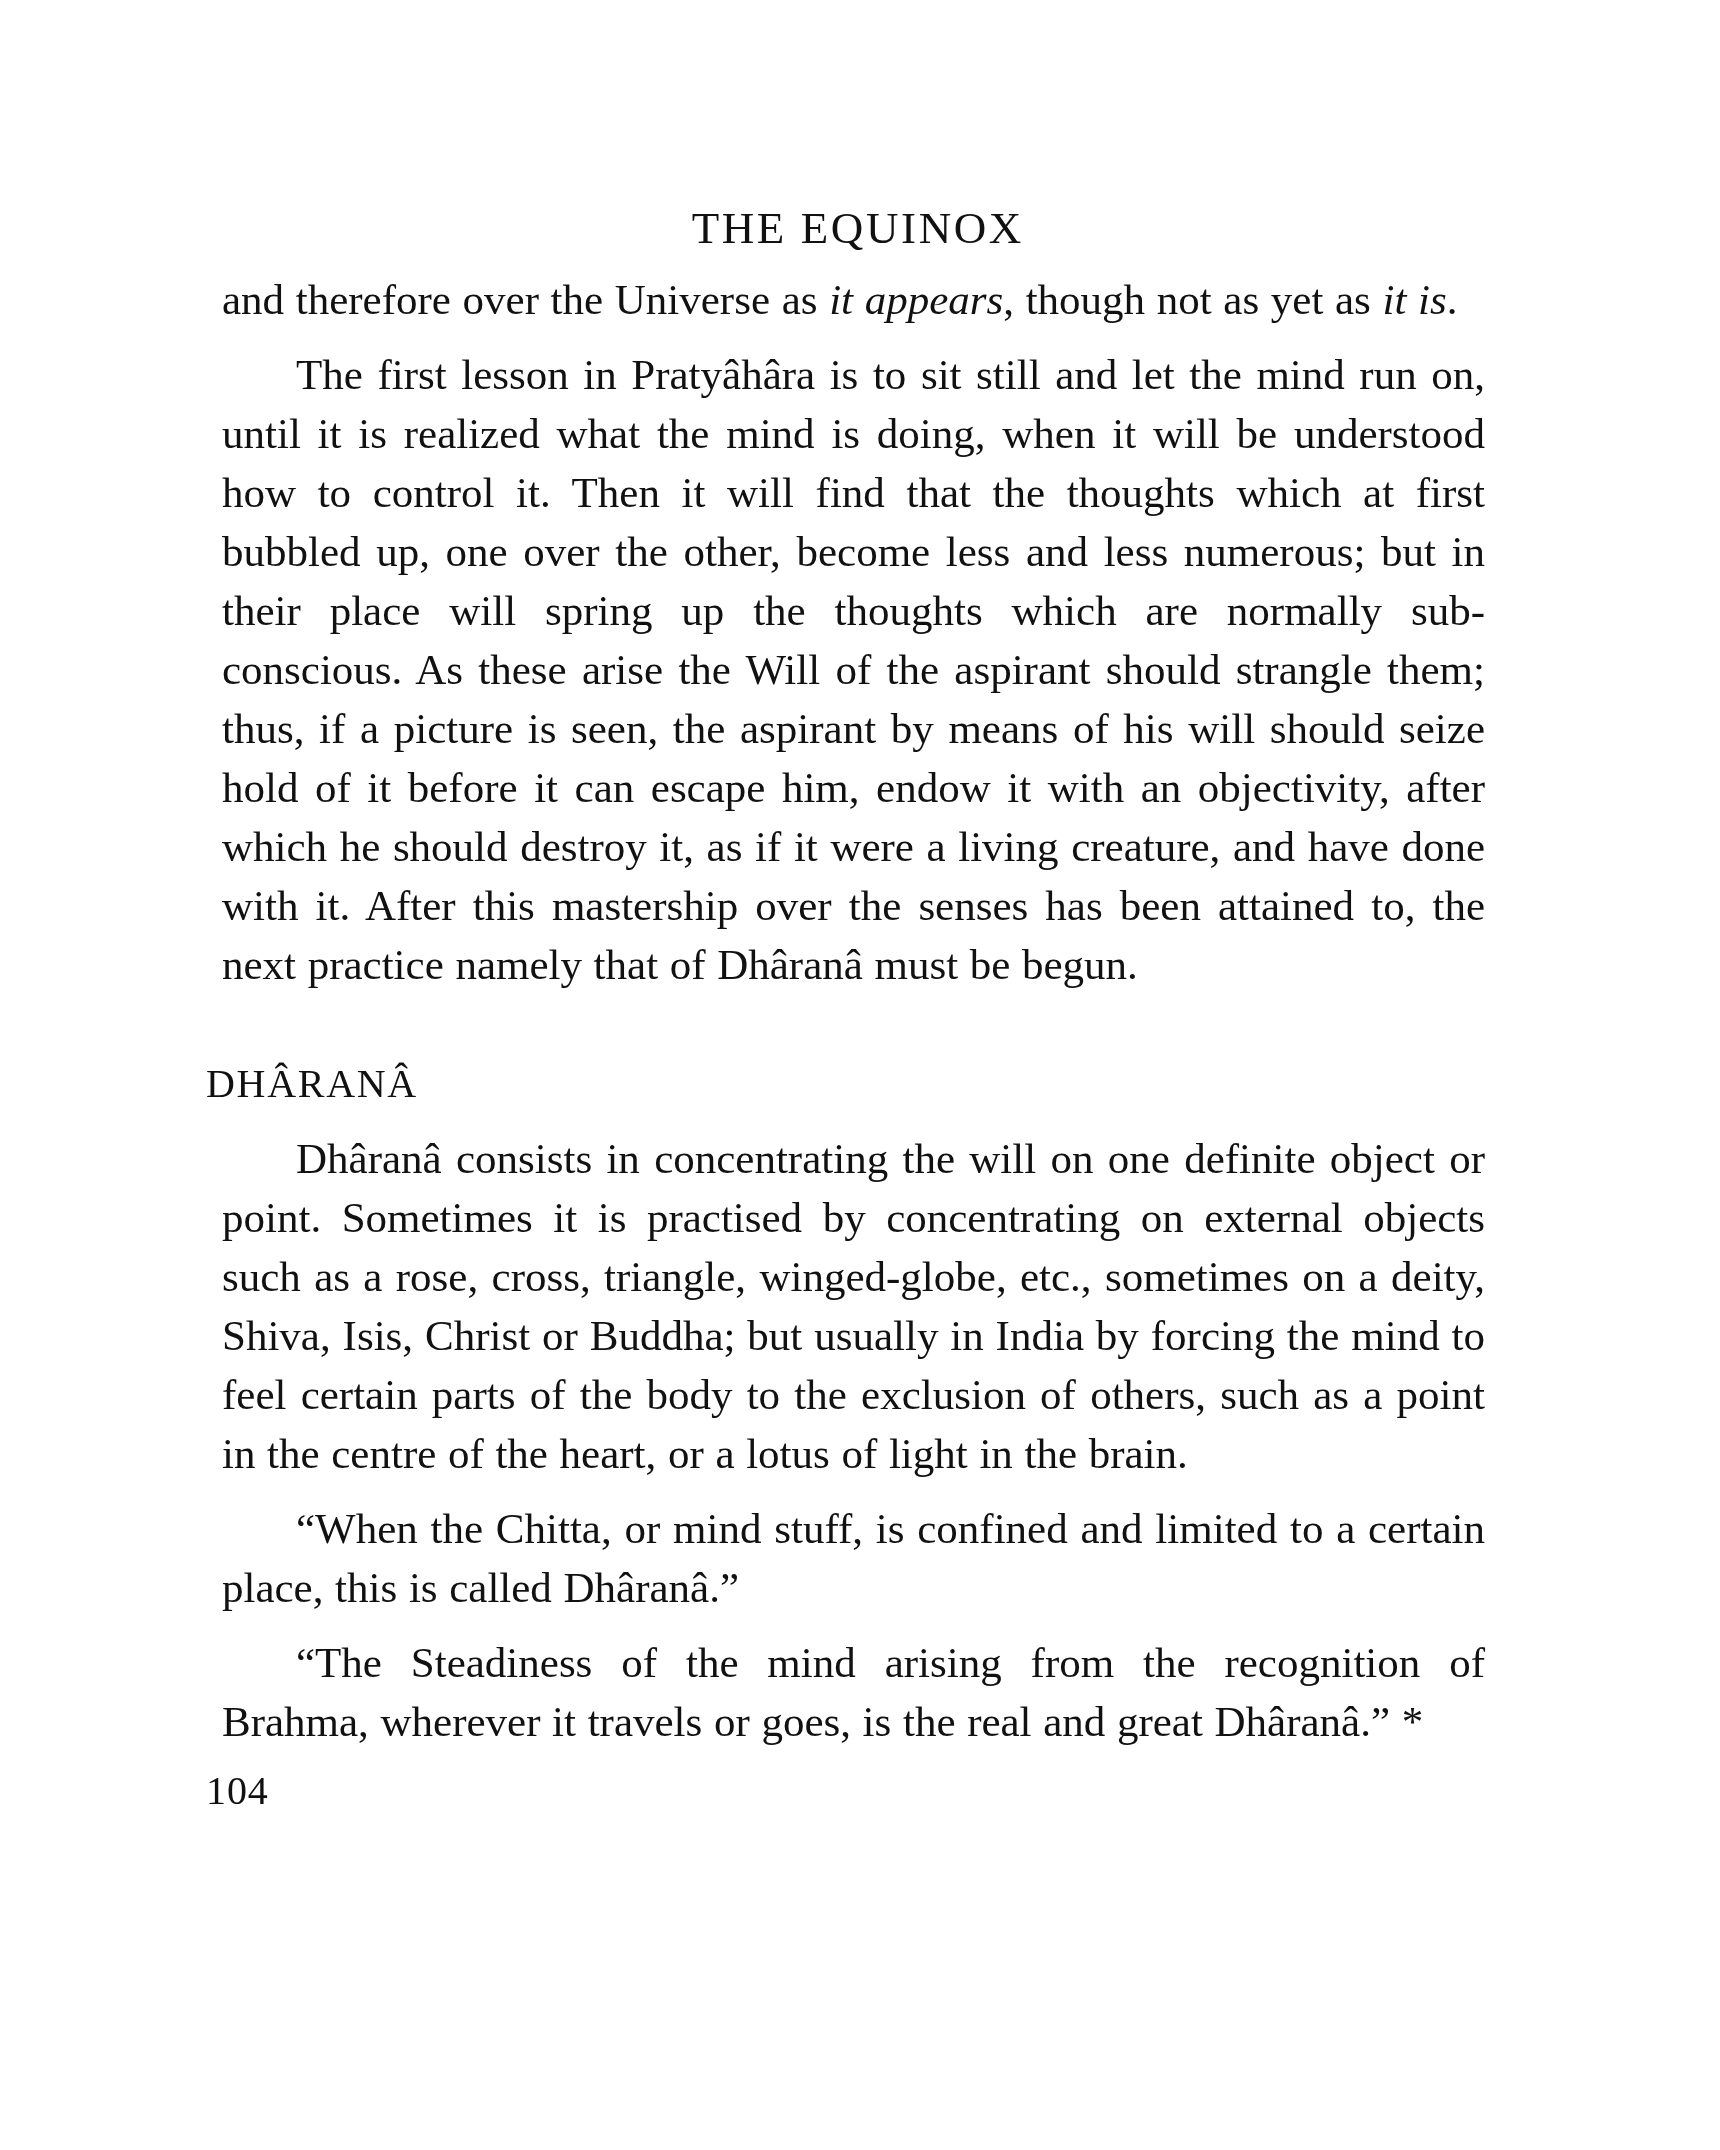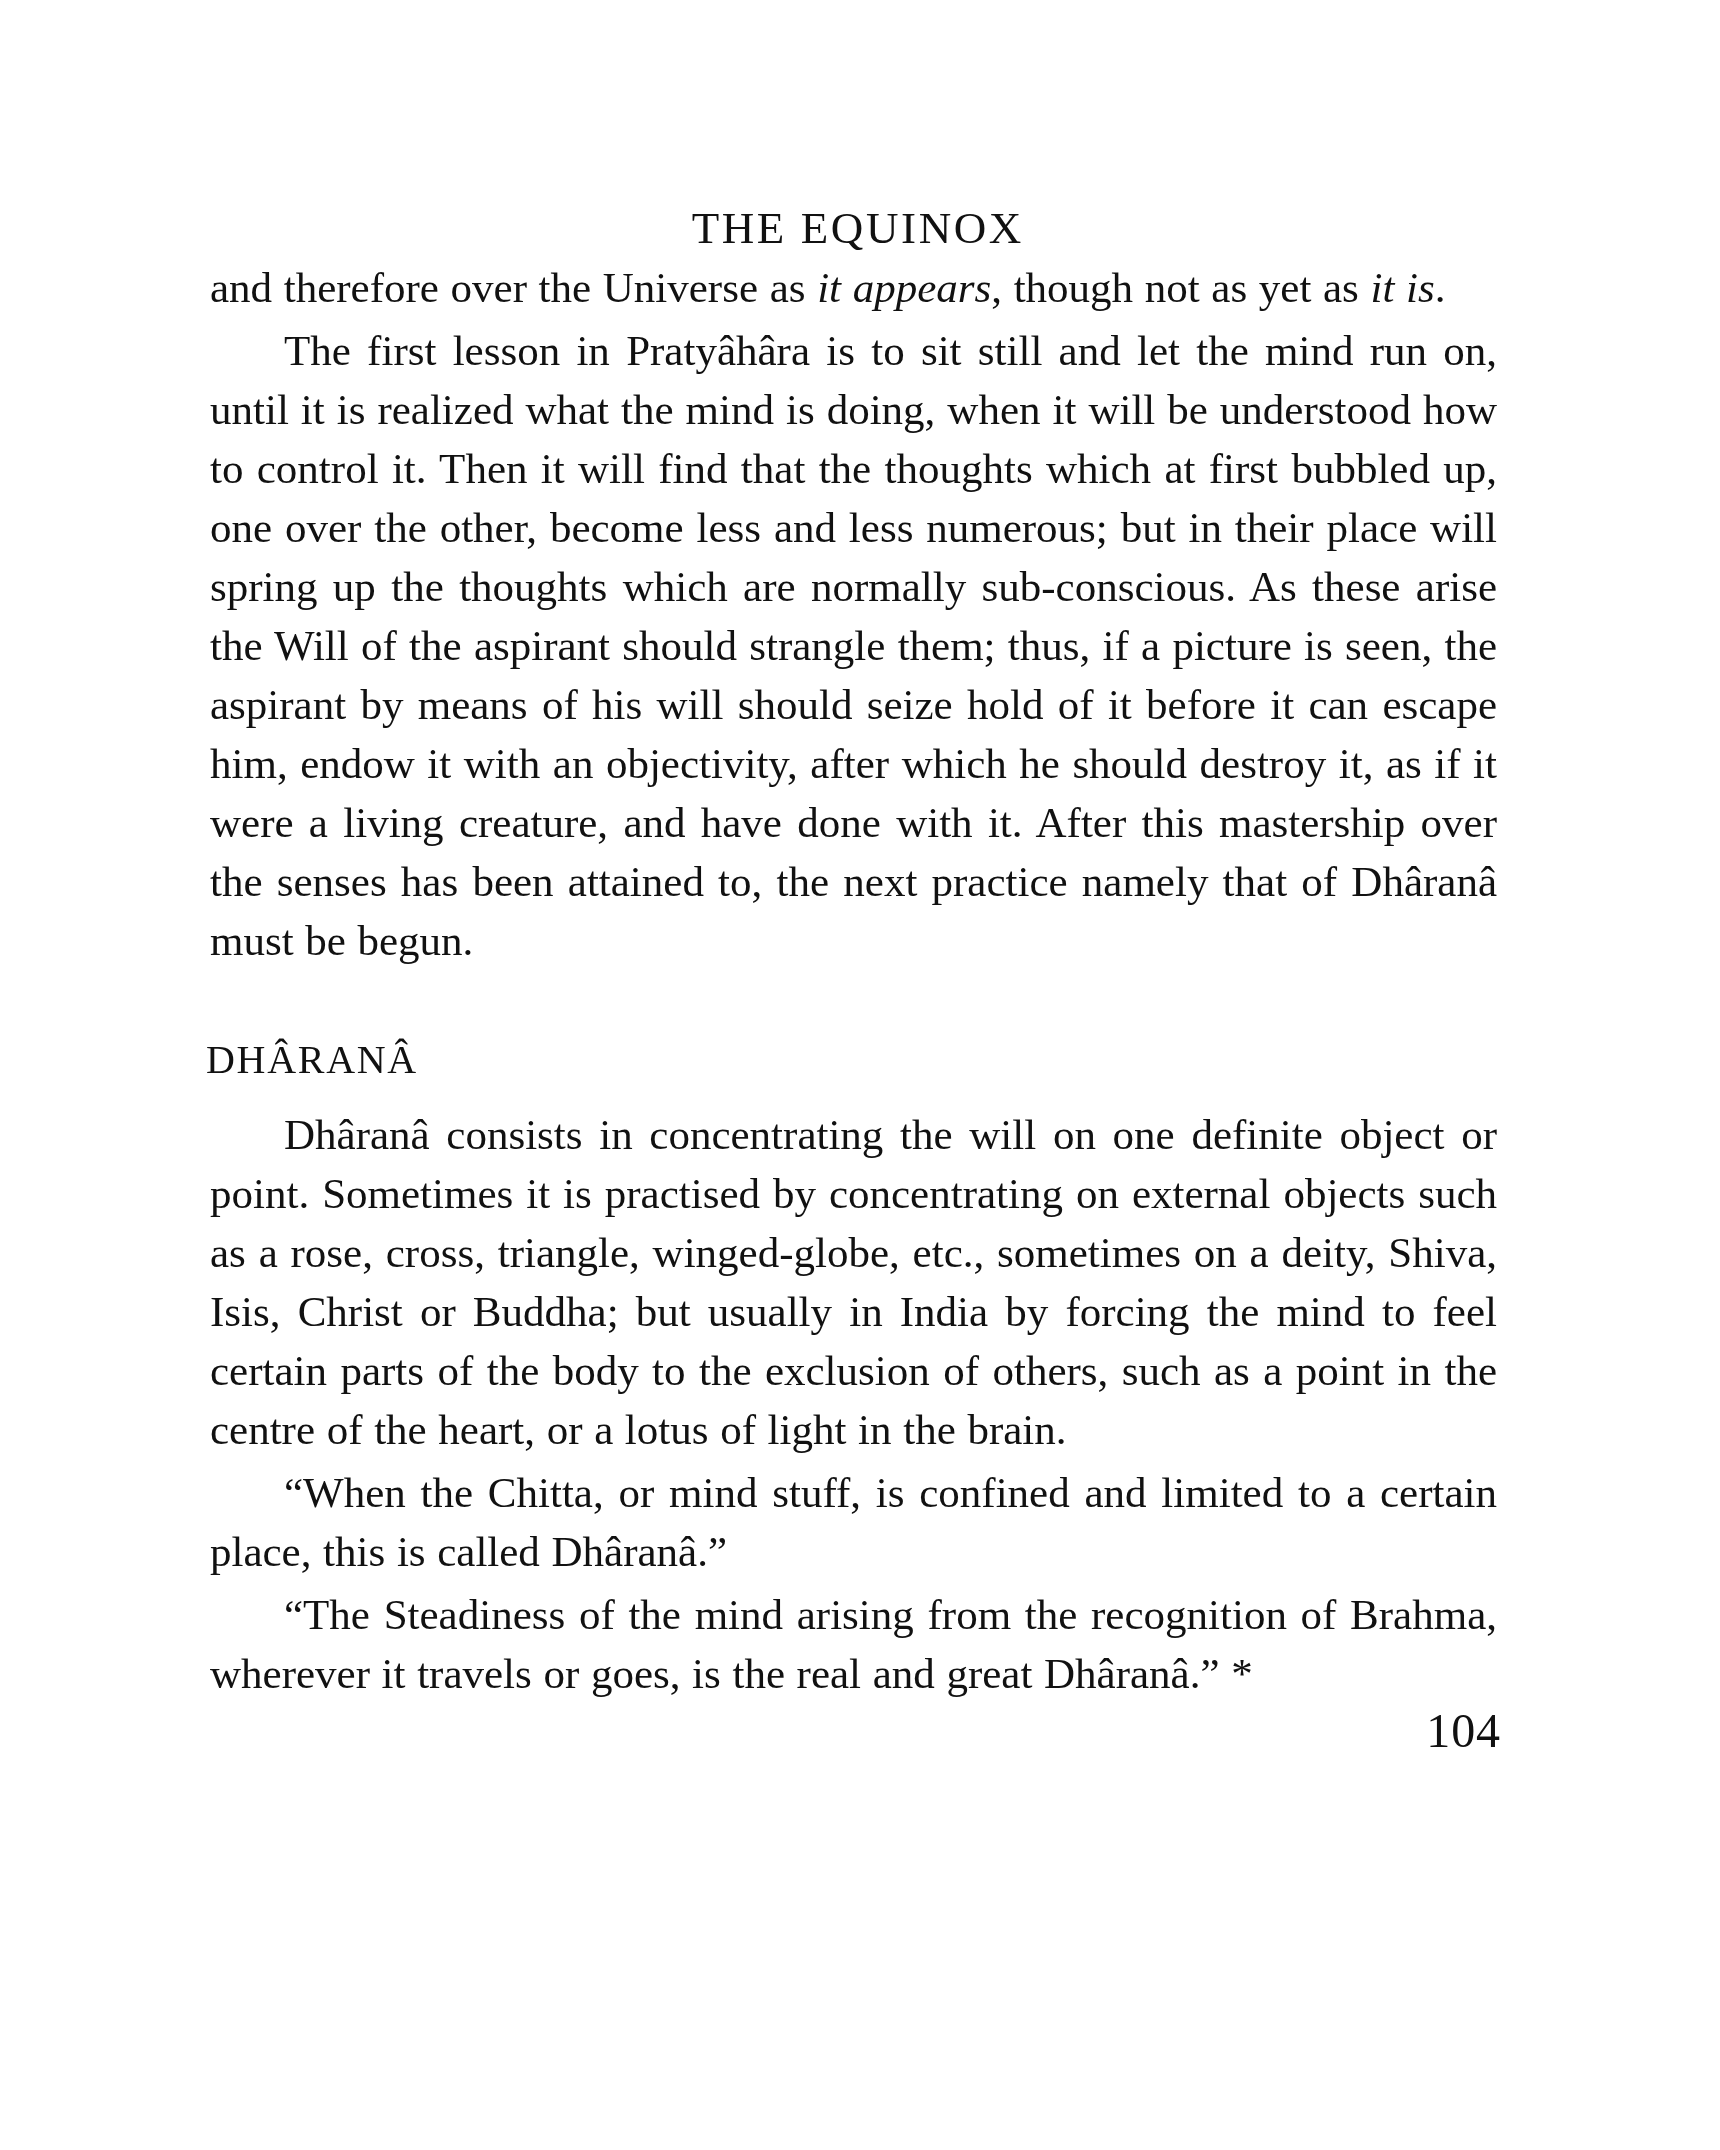--- a/index.html
+++ b/index.html
@@ -27,45 +27,44 @@
       letter-spacing: 2.6px;
       line-height: 52px;
       margin: 0 0 0 0;
       padding-left: 8.6px;
     }
     .para {
       font-size: 43px;
       line-height: 59px;
       text-align: justify;
       text-align-last: left;
-      margin: 4px;
+      margin: 16px;
       word-spacing: 0.9px;
     }
     .indent {
       text-indent: 74px;
     }
     .section-heading {
       font-size: 40px;
       line-height: 59px;
       letter-spacing: 1.7px;
       margin: 60px 0 16px 0;
       font-weight: normal;
     }
     .footnote {
       font-size: 34px;
       line-height: 43px;
       margin: 60px 0 0 0;
       padding-left: 65px;
     }
     .page-number {
-      font-size: 48px;
+      font-size: 40px;
       line-height: 47px;
       margin-top: 1px;
       letter-spacing: 0.9px;
-      text-align: right;
     }
     i { font-style: italic; }
   </style>
 </head>
 <body>
 
 <div class="page">
 
   <div class="running-head">THE EQUINOX</div>
 

